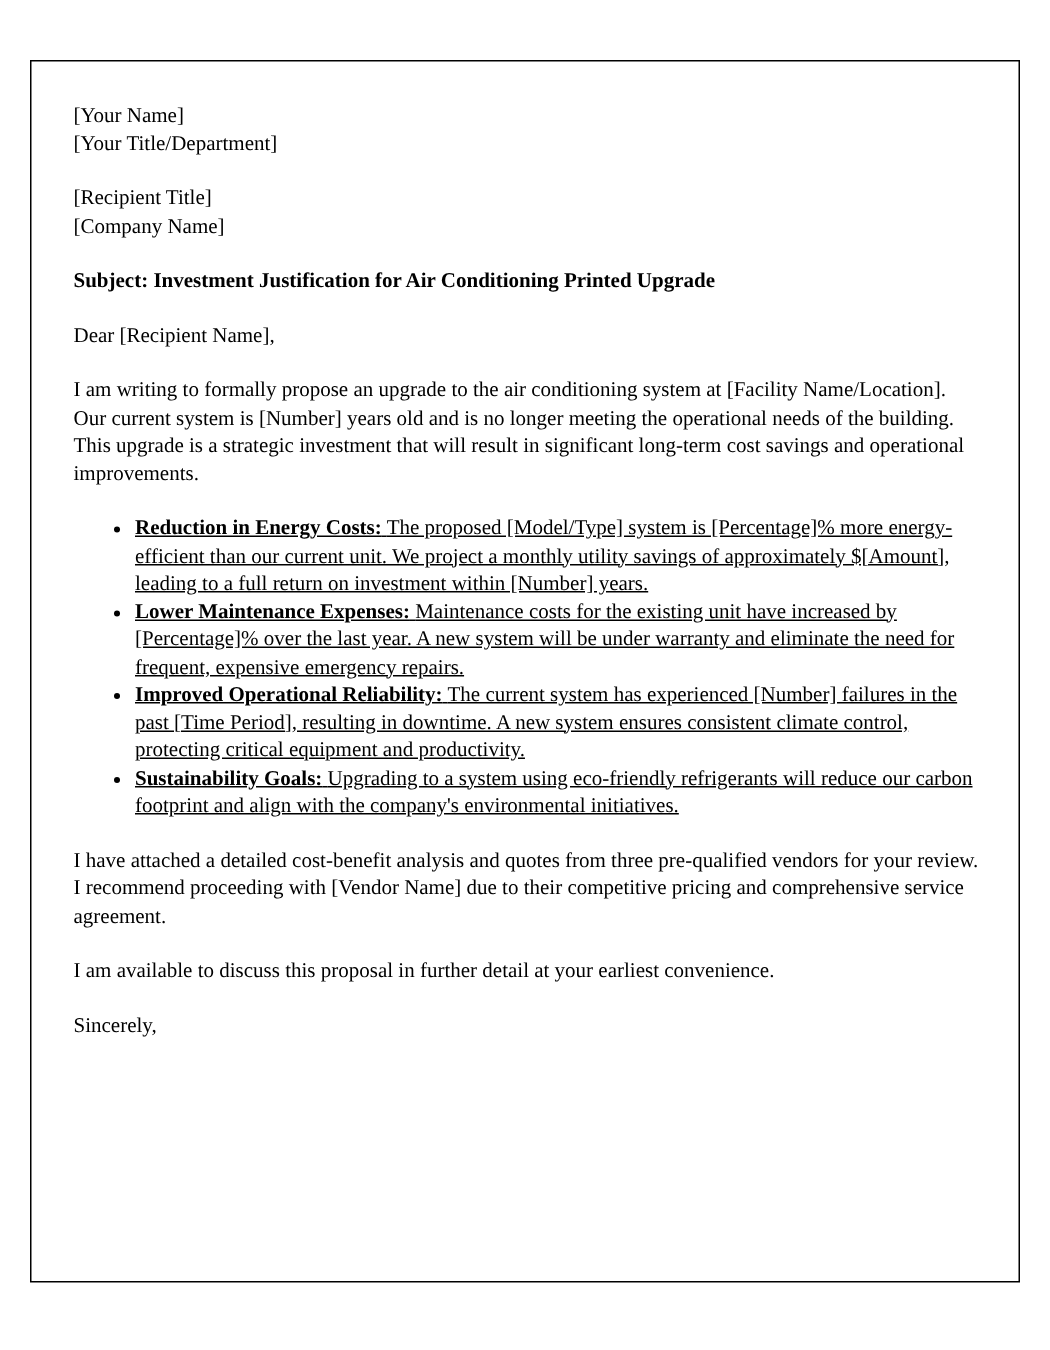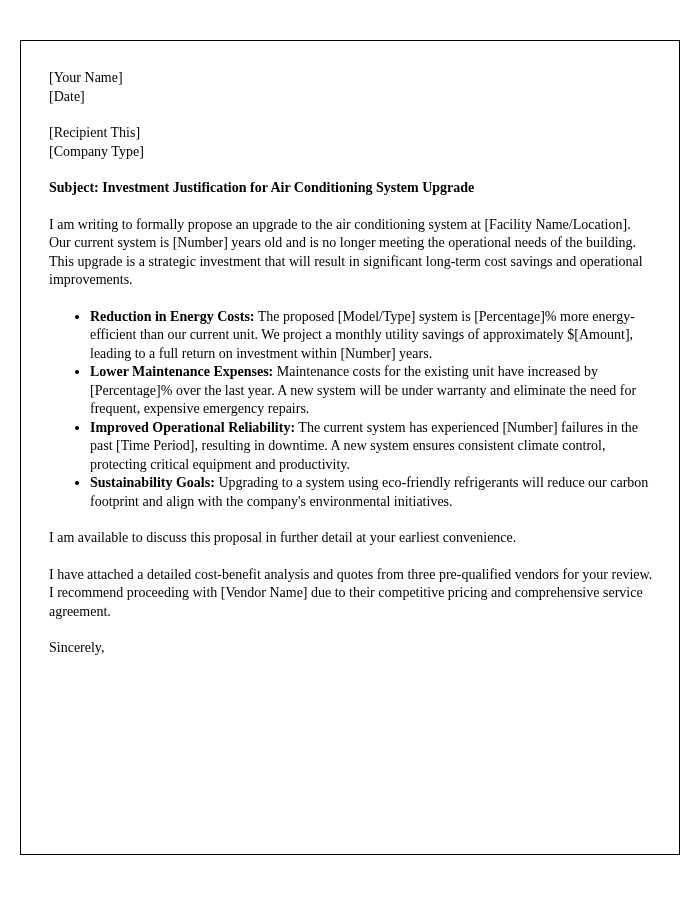--- a/index.html
+++ b/index.html
@@ -30,42 +30,44 @@
     margin-top: 20px;
   }
   .block { margin-bottom: 18px; }
   .line { white-space: nowrap; }
   .subject { font-weight: bold; }
   p.para { margin-bottom: 18px; }
   ul.justifications {
     margin: 0 0 18px 0;
     padding-left: 41px;
     list-style-type: disc;
+    text-decoration: underline;
   }
   ul.justifications li { margin: 0; }
   .bullet-label { font-weight: bold; }
 </style>
 </head>
 <body>
 
 <div class="page">
   <div class="letter">
 
     <div class="block">
       <div class="line">[Your Name]</div>
-      <div class="line">[Date]</div>
+      <div class="line">[Your Title/Department]</div>
     </div>
 
     <div class="block">
-      <div class="line">[Recipient This]</div>
-      <div class="line">[Company Type]</div>
+      <div class="line">[Recipient Title]</div>
+      <div class="line">[Company Name]</div>
     </div>
 
-    <p class="para subject">Subject: Investment Justification for Air Conditioning System Upgrade</p>
+    <p class="para subject">Subject: Investment Justification for Air Conditioning Printed Upgrade</p>
 
+    <p class="para">Dear [Recipient Name],</p>
 
     <p class="para">I am writing to formally propose an upgrade to the air conditioning system at [Facility Name/Location]. Our current system is [Number] years old and is no longer meeting the operational needs of the building. This upgrade is a strategic investment that will result in significant long-term cost savings and operational improvements.</p>
 
 
     <ul class="justifications">
       <li>
         <span class="bullet-label">Reduction in Energy Costs:</span>
         <span>The proposed [Model/Type] system is [Percentage]% more energy-efficient than our current unit. We project a monthly utility savings of approximately $[Amount], leading to a full return on investment within [Number] years.</span>
       </li>
       <li>
@@ -75,23 +77,23 @@
       <li>
         <span class="bullet-label">Improved Operational Reliability:</span>
         <span>The current system has experienced [Number] failures in the past [Time Period], resulting in downtime. A new system ensures consistent climate control, protecting critical equipment and productivity.</span>
       </li>
       <li>
         <span class="bullet-label">Sustainability Goals:</span>
         <span>Upgrading to a system using eco-friendly refrigerants will reduce our carbon footprint and align with the company's environmental initiatives.</span>
       </li>
     </ul>
 
+    <p class="para">I have attached a detailed cost-benefit analysis and quotes from three pre-qualified vendors for your review. I recommend proceeding with [Vendor Name] due to their competitive pricing and comprehensive service agreement.</p>
+
     <p class="para">I am available to discuss this proposal in further detail at your earliest convenience.</p>
-
-    <p class="para">I have attached a detailed cost-benefit analysis and quotes from three pre-qualified vendors for your review. I recommend proceeding with [Vendor Name] due to their competitive pricing and comprehensive service agreement.</p>
 
     <p class="para">Sincerely,</p>
 
     <div class="block">
     </div>
 
   </div>
 </div>
 
 </body></html>

